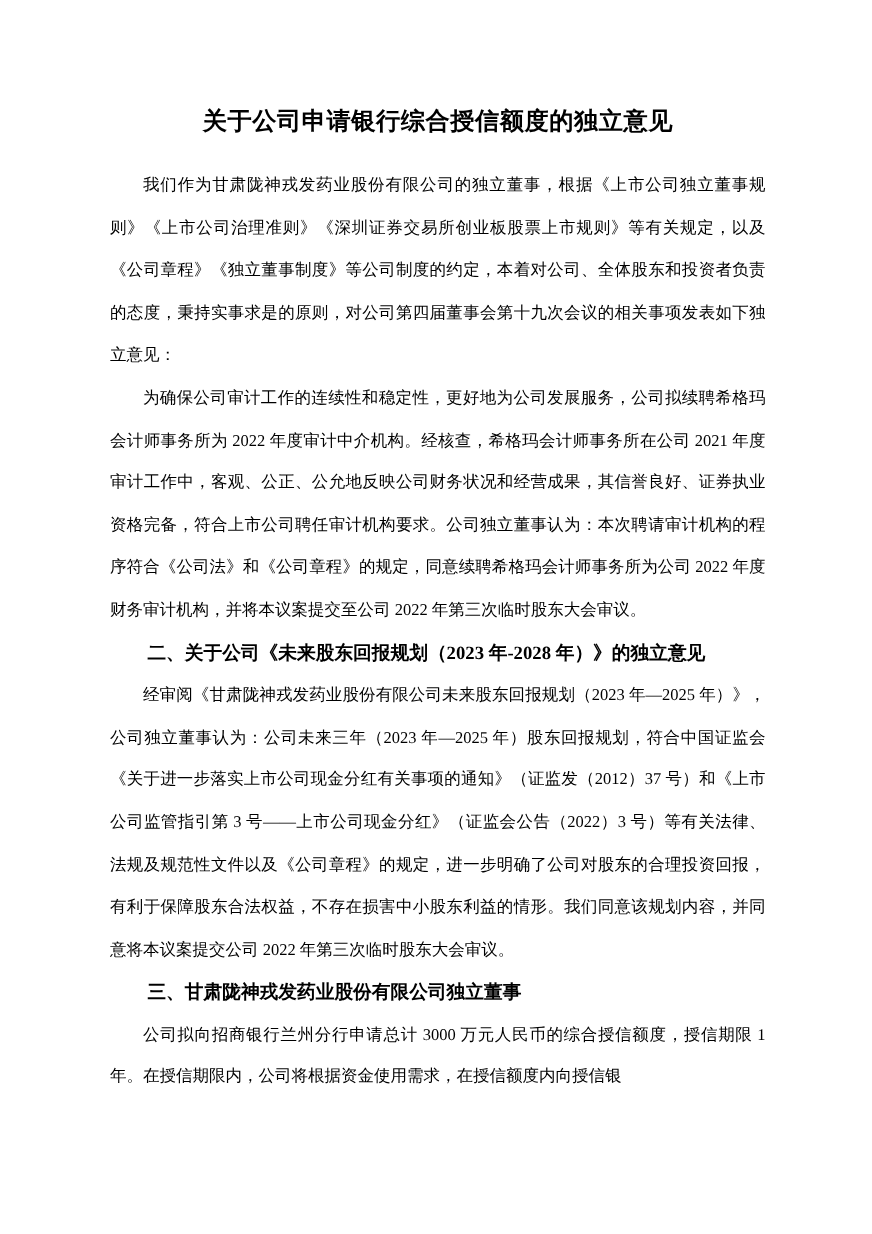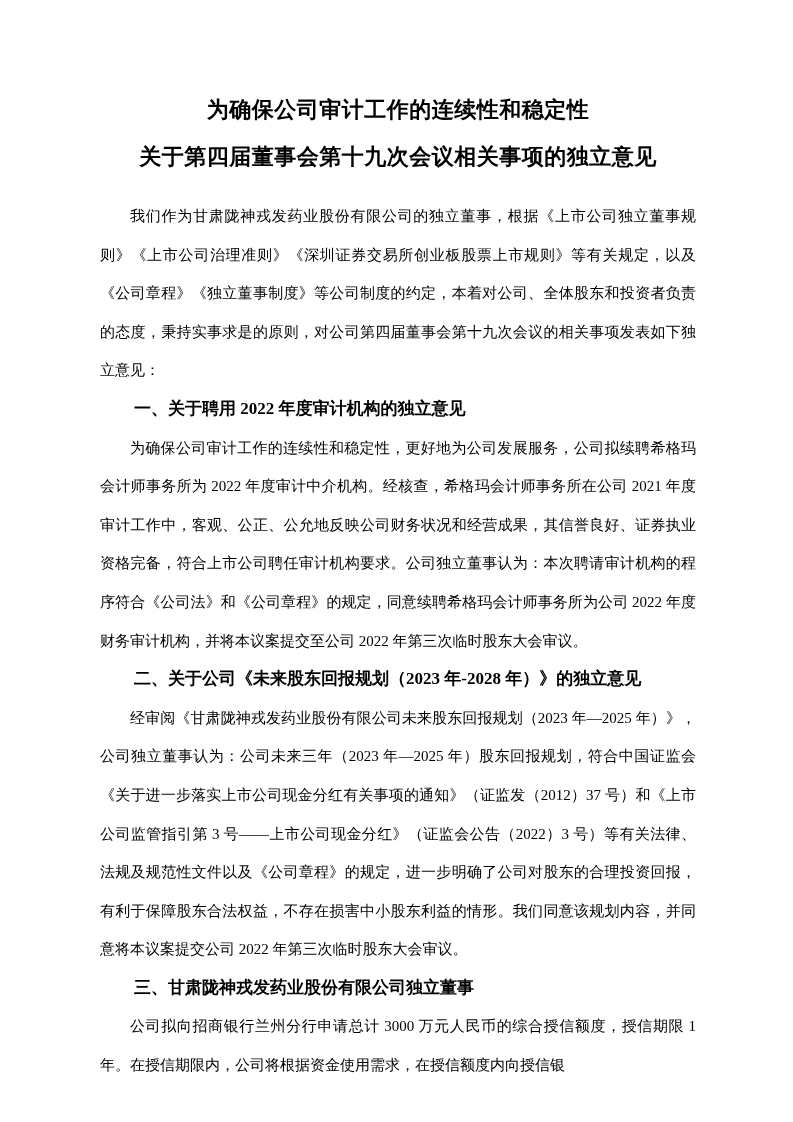--- a/index.html
+++ b/index.html
@@ -43,27 +43,25 @@
     text-indent: 2em;
     text-align: left;
   }
 </style>
 </head>
 <body>
 
 <div class="page">
 
   <div class="doc-title">
-    <div>为确保公司审计工作的连续性和稳定性</div>
-    <div>关于第四届董事会第十九次会议相关事项的独立意见</div>
+    <div>关于公司申请银行综合授信额度的独立意见</div>
   </div>
 
   <p class="para">我们作为甘肃陇神戎发药业股份有限公司的独立董事，根据《上市公司独立董事规则》《上市公司治理准则》《深圳证券交易所创业板股票上市规则》等有关规定，以及《公司章程》《独立董事制度》等公司制度的约定，本着对公司、全体股东和投资者负责的态度，秉持实事求是的原则，对公司第四届董事会第十九次会议的相关事项发表如下独立意见：</p>
 
-  <h3 class="heading">一、关于聘用 2022 年度审计机构的独立意见</h3>
   <p class="para">为确保公司审计工作的连续性和稳定性，更好地为公司发展服务，公司拟续聘希格玛会计师事务所为 2022 年度审计中介机构。经核查，希格玛会计师事务所在公司 2021 年度审计工作中，客观、公正、公允地反映公司财务状况和经营成果，其信誉良好、证券执业资格完备，符合上市公司聘任审计机构要求。公司独立董事认为：本次聘请审计机构的程序符合《公司法》和《公司章程》的规定，同意续聘希格玛会计师事务所为公司 2022 年度财务审计机构，并将本议案提交至公司 2022 年第三次临时股东大会审议。</p>
 
   <h3 class="heading">二、关于公司《未来股东回报规划（2023 年-2028 年）》的独立意见</h3>
   <p class="para">经审阅《甘肃陇神戎发药业股份有限公司未来股东回报规划（2023 年—2025 年）》，公司独立董事认为：公司未来三年（2023 年—2025 年）股东回报规划，符合中国证监会《关于进一步落实上市公司现金分红有关事项的通知》（证监发（2012）37 号）和《上市公司监管指引第 3 号——上市公司现金分红》（证监会公告（2022）3 号）等有关法律、法规及规范性文件以及《公司章程》的规定，进一步明确了公司对股东的合理投资回报，有利于保障股东合法权益，不存在损害中小股东利益的情形。我们同意该规划内容，并同意将本议案提交公司 2022 年第三次临时股东大会审议。</p>
 
   <h3 class="heading">三、甘肃陇神戎发药业股份有限公司独立董事</h3>
   <p class="para">公司拟向招商银行兰州分行申请总计 3000 万元人民币的综合授信额度，授信期限 1 年。在授信期限内，公司将根据资金使用需求，在授信额度内向授信银</p>
 
 </div>
 

